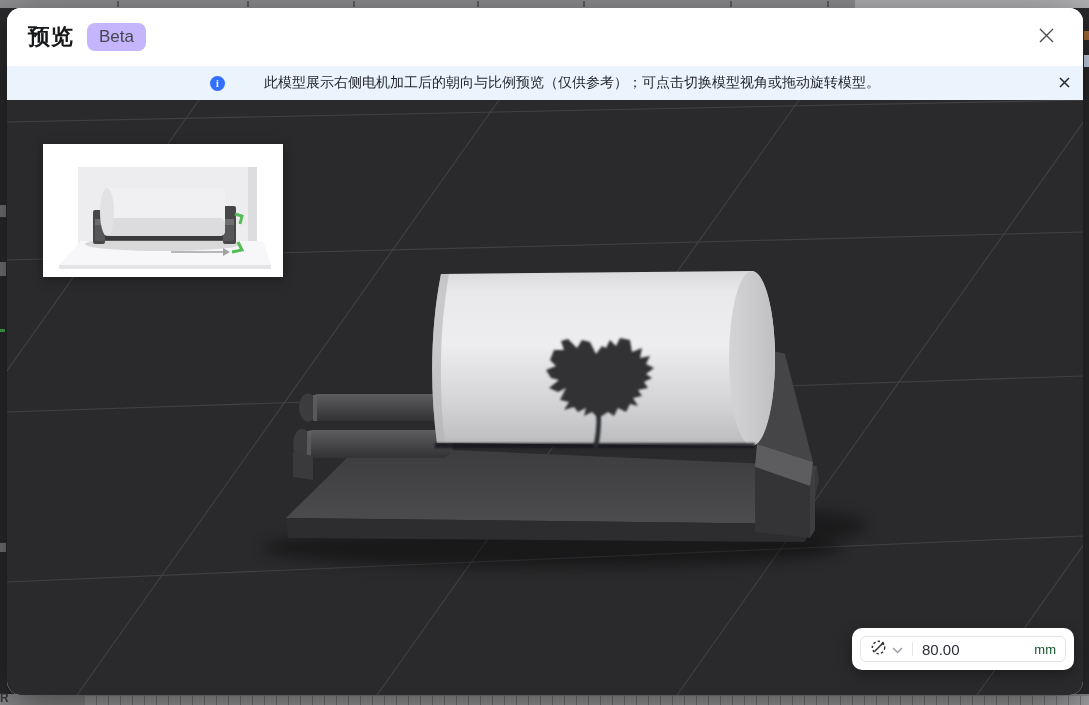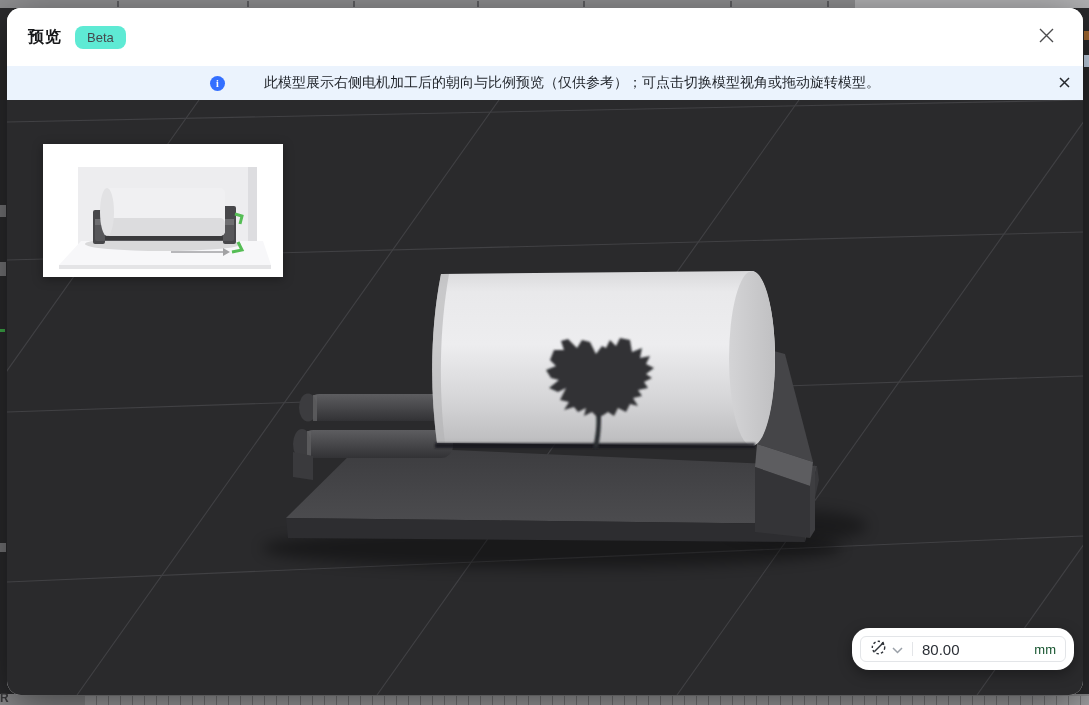--- a/index.html
+++ b/index.html
@@ -19,44 +19,44 @@
   .bk-left-mark { position:absolute; left:0; background:#77777a; }
   .bk-green { position:absolute; left:0; top:329px; width:5px; height:3px; background:#3fae4a; }
   .bk-right-frag1 { position:absolute; left:1084px; top:31px; width:5px; height:9px; background:#a86c33; }
   .bk-right-frag2 { position:absolute; left:1084px; top:55px; width:5px; height:12px; background:#cfe0f4; }
 
   
   .modal { position:absolute; left:7px; top:8px; width:1076px; height:687px; background:#fff;
     border-radius:14px; overflow:hidden; box-shadow:0 12px 48px rgba(0,0,0,.55); }
   .modal-header { position:relative; height:58px; background:#fff; display:flex; align-items:center;
     padding-left:21px; }
-  .modal-title { font-size:16px; font-weight:bold; color:#17181a; letter-spacing:1px; }
-  .beta-badge { margin-left:13px; background:#5eead4; color:#45484d; border-radius:8px;
-    font-size:13px; padding:4px 12px; }
+  .modal-title { font-size:22px; font-weight:bold; color:#17181a; letter-spacing:1px; }
+  .beta-badge { margin-left:13px; background:#c4b5fd; color:#45484d; border-radius:8px;
+    font-size:17px; padding:4px 12px; }
   .modal-close { position:absolute; right:22px; top:14px; width:30px; height:30px; border:none;
     background:transparent; cursor:pointer; display:flex; align-items:center; justify-content:center; }
 
   .banner { position:relative; height:34px; background:#ebf3fd; display:flex; align-items:center;
     justify-content:center; gap:8px; }
   .info-icon { width:15px; height:15px; border-radius:50%; background:#336fff; color:#fff;
     font-size:10px; font-weight:bold; display:flex; align-items:center; justify-content:center;
     font-family:"Liberation Serif", serif; flex:0 0 auto; }
   .banner-text { font-size:14px; color:#1f2329;margin-left:31px; }
   .banner-close { position:absolute; right:10px; top:8px; width:18px; height:18px; border:none;
     background:transparent; cursor:pointer; display:flex; align-items:center; justify-content:center; }
 
   .viewport { position:relative; height:595px; background:#2a2a2c; overflow:hidden; cursor:grab; }
   .scene-svg { position:absolute; left:0; top:0; }
 
   .thumb { position:absolute; left:36px; top:44px; width:240px; height:133px; background:#fff;
     cursor:pointer; box-shadow:0 2px 10px rgba(0,0,0,.35); }
 
   
   .size-control { position:absolute; left:845px; top:528px; width:222px; height:42px; background:#fff;
-    border-radius:17px; box-shadow:0 4px 14px rgba(0,0,0,.35); display:flex; align-items:center;
+    border-radius:10px; box-shadow:0 4px 14px rgba(0,0,0,.35); display:flex; align-items:center;
     padding:8px; }
   .size-inner { flex:1; height:26px; border:1px solid #e3e5e8; border-radius:6px; display:flex;
     align-items:center; padding:0 9px; }
   .size-inner .chev { margin-left:5px; }
   .size-divider { width:1px; height:14px; background:#e3e5e8; margin:0 9px; }
   .size-value { border:none; outline:none; width:70px; font-size:15px; color:#2b2f36;
     font-family:"Liberation Sans", sans-serif; background:transparent; }
   .size-unit { margin-left:auto; font-size:13px; color:#14532d; }
 </style>
 </head>

